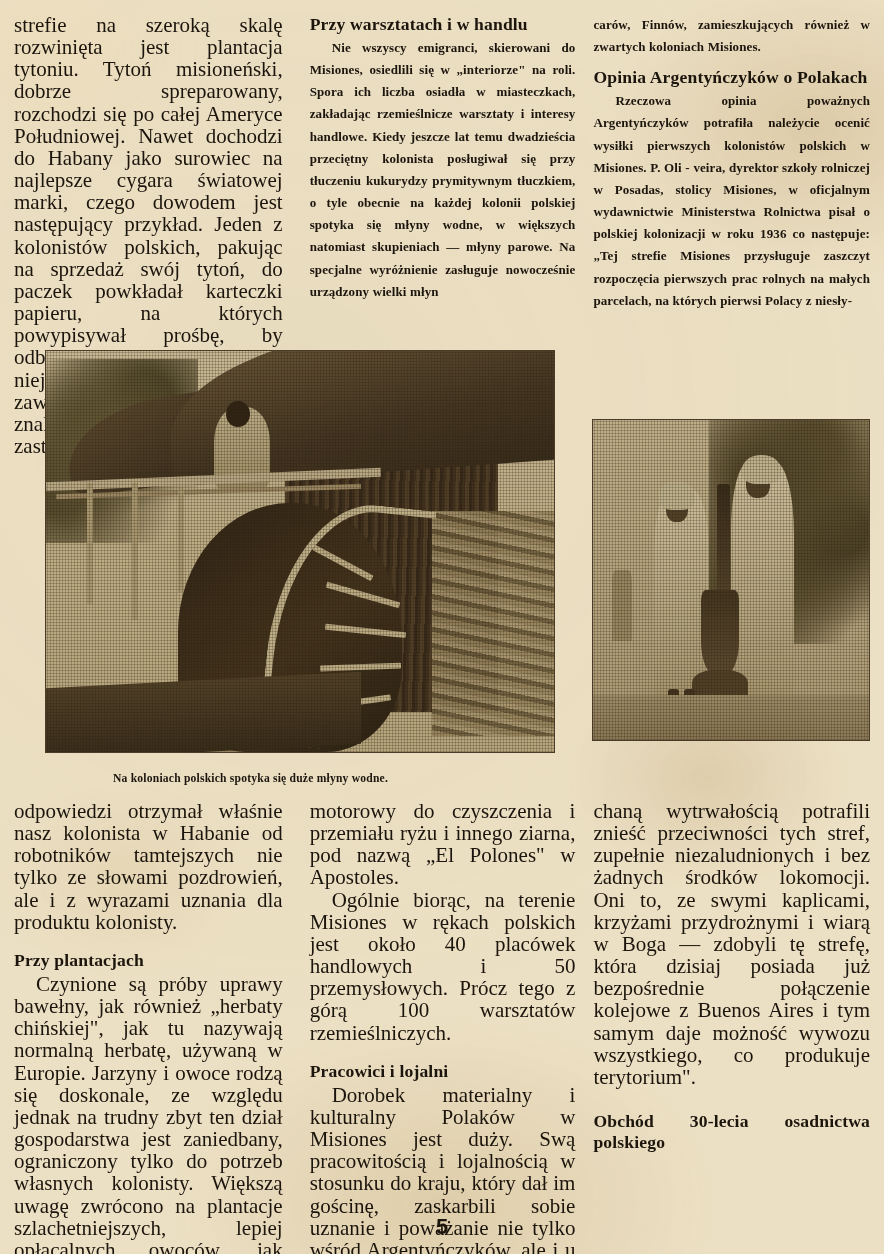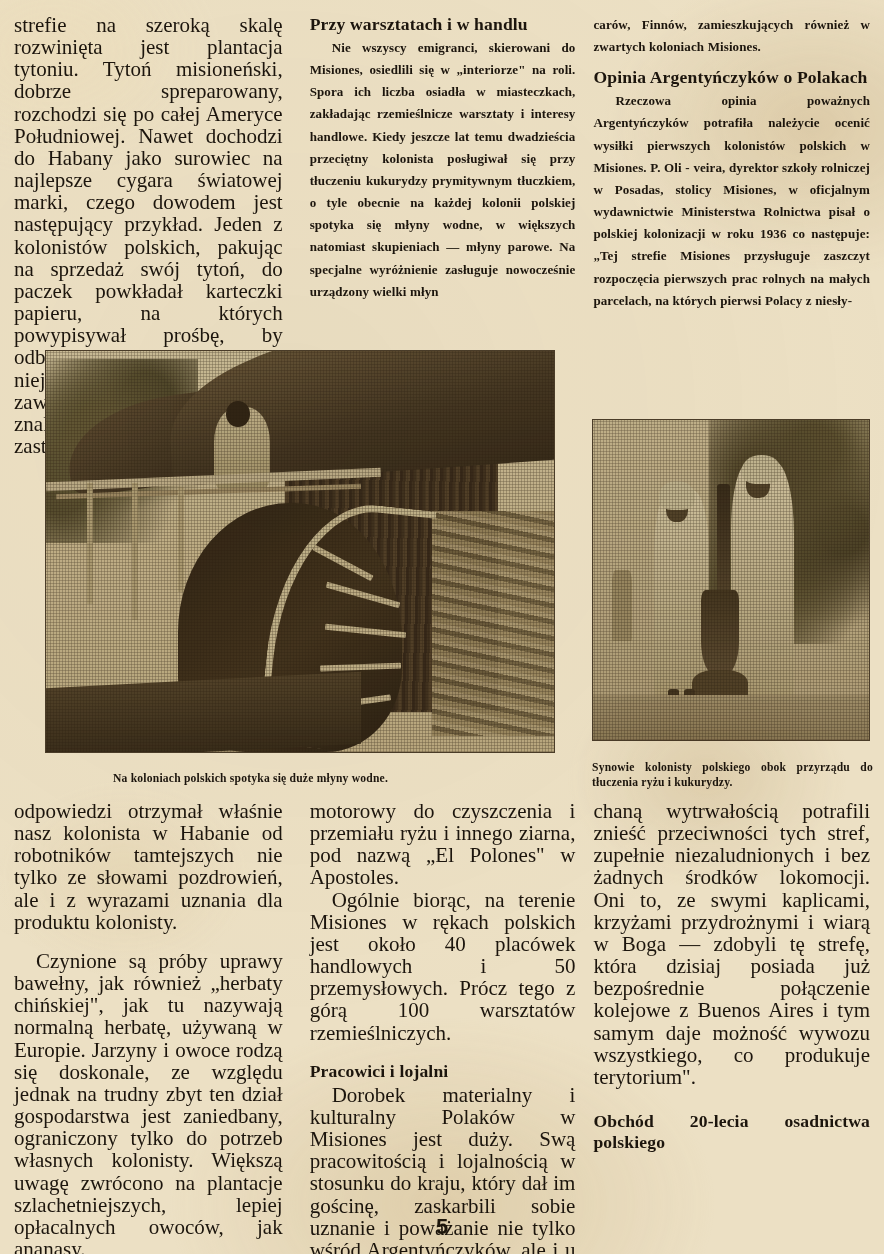--- a/index.html
+++ b/index.html
@@ -276,41 +276,41 @@
       <div class="mortar-base"></div>
       <div class="boys-legs" style="left:27%;top:84%;width:4%;height:10%;"></div>
       <div class="boys-legs" style="left:33%;top:84%;width:4%;height:10%;"></div>
       <div class="boys-legs" style="left:56%;top:86%;width:4.5%;height:9%;"></div>
       <div class="boys-legs" style="left:63%;top:86%;width:4.5%;height:9%;"></div>
       <div class="boys-ground"></div>
       <div class="sepia-tint"></div>
     </div>
   </div>
 
-  <p class="caption right" style="position:absolute;left:592px;top:752px;width:281px;">Synowie kolonisty polskiego obok przyrządu do tłuczenia ryżu i kukurydzy.</p>
 
   <div class="cols" style="position:absolute;left:14px;top:800px;width:856px;">
 
     <div class="col col-a">
       <p class="body cont">odpowiedzi otrzymał właśnie nasz kolonista w Habanie od robotników tamtejszych nie tylko ze słowami pozdrowień, ale i z wyrazami uznania dla produktu kolonisty.</p>
       <div class="gap-m"></div>
+      <h2 class="head">Przy plantacjach</h2>
       <p class="body">Czynione są próby uprawy bawełny, jak również „herbaty chińskiej", jak tu nazywają normalną herbatę, używaną w Europie. Jarzyny i owoce rodzą się doskonale, ze względu jednak na trudny zbyt ten dział gospodarstwa jest zaniedbany, ograniczony tylko do potrzeb własnych kolonisty. Większą uwagę zwrócono na plantacje szlachetniejszych, lepiej opłacalnych owoców, jak ananasy.</p>
     </div>
 
     <div class="col col-b">
       <p class="body cont">motorowy do czyszczenia i przemiału ryżu i innego ziarna, pod nazwą „El Polones" w Apostoles.</p>
       <p class="body">Ogólnie biorąc, na terenie Misiones w rękach polskich jest około 40 placówek handlowych i 50 przemysłowych. Prócz tego z górą 100 warsztatów rzemieślniczych.</p>
       <div class="gap-m"></div>
       <h2 class="head">Pracowici i lojalni</h2>
       <p class="body">Dorobek materialny i kulturalny Polaków w Misiones jest duży. Swą pracowitością i lojalnością w stosunku do kraju, który dał im gościnę, zaskarbili sobie uznanie i poważanie nie tylko wśród Argentyńczyków, ale i u własnych innych narodowości, jak Szwedów, Niemców, Anglików, Włochów, Szwaj-</p>
     </div>
 
     <div class="col col-c">
       <p class="body cont">chaną wytrwałością potrafili znieść przeciwności tych stref, zupełnie niezaludnionych i bez żadnych środków lokomocji. Oni to, ze swymi kaplicami, krzyżami przydrożnymi i wiarą w Boga — zdobyli tę strefę, która dzisiaj posiada już bezpośrednie połączenie kolejowe z Buenos Aires i tym samym daje możność wywozu wszystkiego, co produkuje terytorium".</p>
       <div class="gap-l"></div>
-      <h2 class="head wide">Obchód 20-lecia osadnictwa polskiego</h2>
+      <h2 class="head wide">Obchód 30-lecia osadnictwa polskiego</h2>
     </div>
   </div>
 
   <div class="pagenum">5</div>
 </div>
 
 <div class="paper-grain"></div>
 
 </body></html>

